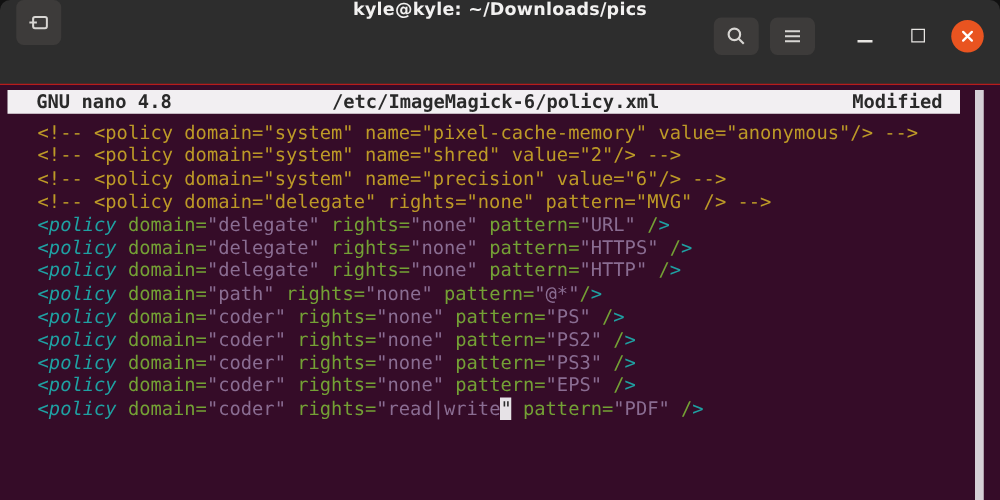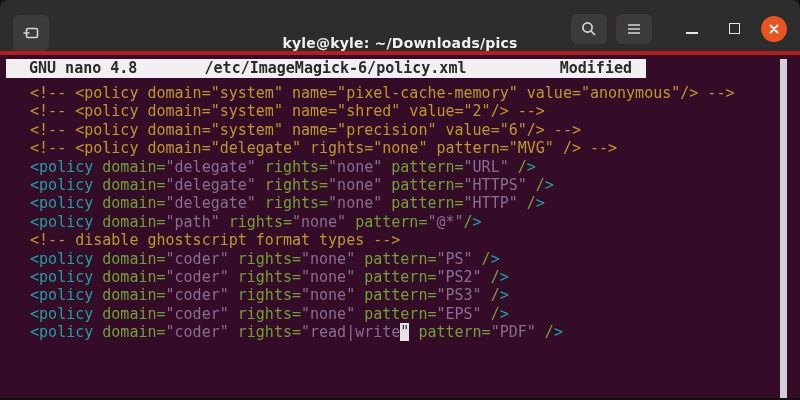--- a/index.html
+++ b/index.html
@@ -3,23 +3,23 @@
 <meta charset="utf-8">
 <style>
   html,body{margin:0;padding:0;background:#111;}
   .window{
     position:relative;width:800px;height:400px;overflow:hidden;
     border-radius:8px 8px 0 0;
     font-family:"DejaVu Sans",sans-serif;
   }
   
   .titlebar{
-    position:relative;height:55px;background:var(--titlebar-bg);
-    display:flex;align-items:flex-end;
-    border-bottom:4px solid #b91c1c;box-sizing:border-box;
+    position:relative;height:68px;background:var(--titlebar-bg);
+    display:flex;align-items:flex-start;
+    border-bottom:1px solid #b91c1c;box-sizing:border-box;
   }
   .titlebar-title{
     position:absolute;left:0;right:0;text-align:center;
     color:#f2f1f0;font-size:14px;font-weight:bold;letter-spacing:.2px;
     pointer-events:none;
   }
   .tb-btn{
     display:flex;align-items:center;justify-content:center;
     background:var(--tb-btn-bg);border-radius:6px;cursor:pointer;
   }
@@ -37,38 +37,38 @@
     width:26px;height:26px;border-radius:50%;background:var(--close-bg);
     margin-right:13px;display:flex;align-items:center;justify-content:center;cursor:pointer;
   }
   .icon-svg{display:block;}
   
   .terminal{
     position:relative;height:343px;background:var(--terminal-bg);
     font-family:"DejaVu Sans Mono","Liberation Mono",monospace;
   }
   .nano-header{
-    position:absolute;left:6px;top:4px;width:640px;height:19px;
+    position:absolute;left:6px;top:4px;width:762px;height:19px;
     background:var(--header-bg);color:var(--header-fg);
     font-size:15px;line-height:19px;font-weight:bold;
     display:flex;box-sizing:border-box;
   }
   .nano-app{padding-left:23px;white-space:pre;}
   .nano-file{position:absolute;left:0;right:0;text-align:center;margin-left:19px;}
   .nano-status{margin-left:auto;padding-right:14px;position:relative;padding-left:39px;}
   .editor-area{
     position:absolute;left:0;top:23px;right:0;bottom:0;
     padding:6px 0 0 12px;overflow:hidden;cursor:text;
   }
   .line{
     white-space:pre;font-size:15px;line-height:18.4px;height:18.4px;
     letter-spacing:0;
   }
   .tk-c{color:var(--comment);}
-  .tk-t{color:var(--tag);}
+  .tk-t{color:var(--tag);font-style:italic;}
   .tk-a{color:var(--attr);}
   .tk-s{color:var(--string);}
   .tk-x{background:var(--cursor-bg);color:#2b2b2b;}
   .scrollbar{
     position:absolute;top:4px;bottom:0;left:780px;width:7px;
     background:var(--scrollbar);cursor:pointer;
   }
 </style>
 </head>
 <body>
@@ -130,21 +130,20 @@
     <div class="editor-area">
       <div>
           <div class="line"><span class="tk-c">  &lt;!-- &lt;policy domain="system" name="pixel-cache-memory" value="anonymous"/&gt; --&gt;</span></div>
           <div class="line"><span class="tk-c">  &lt;!-- &lt;policy domain="system" name="shred" value="2"/&gt; --&gt;</span></div>
           <div class="line"><span class="tk-c">  &lt;!-- &lt;policy domain="system" name="precision" value="6"/&gt; --&gt;</span></div>
           <div class="line"><span class="tk-c">  &lt;!-- &lt;policy domain="delegate" rights="none" pattern="MVG" /&gt; --&gt;</span></div>
           <div class="line"><span class="tk-t">  &lt;policy</span><span class="tk-a"> domain=</span><span class="tk-s">"delegate"</span><span class="tk-a"> rights=</span><span class="tk-s">"none"</span><span class="tk-a"> pattern=</span><span class="tk-s">"URL"</span><span class="tk-a"> /</span><span class="tk-t">&gt;</span></div>
           <div class="line"><span class="tk-t">  &lt;policy</span><span class="tk-a"> domain=</span><span class="tk-s">"delegate"</span><span class="tk-a"> rights=</span><span class="tk-s">"none"</span><span class="tk-a"> pattern=</span><span class="tk-s">"HTTPS"</span><span class="tk-a"> /</span><span class="tk-t">&gt;</span></div>
           <div class="line"><span class="tk-t">  &lt;policy</span><span class="tk-a"> domain=</span><span class="tk-s">"delegate"</span><span class="tk-a"> rights=</span><span class="tk-s">"none"</span><span class="tk-a"> pattern=</span><span class="tk-s">"HTTP"</span><span class="tk-a"> /</span><span class="tk-t">&gt;</span></div>
           <div class="line"><span class="tk-t">  &lt;policy</span><span class="tk-a"> domain=</span><span class="tk-s">"path"</span><span class="tk-a"> rights=</span><span class="tk-s">"none"</span><span class="tk-a"> pattern=</span><span class="tk-s">"@*"</span><span class="tk-a">/</span><span class="tk-t">&gt;</span></div>
-          <div class="line"><span class="tk-c">  &lt;!-- disable ghostscript format types --&gt;</span></div>
           <div class="line"><span class="tk-t">  &lt;policy</span><span class="tk-a"> domain=</span><span class="tk-s">"coder"</span><span class="tk-a"> rights=</span><span class="tk-s">"none"</span><span class="tk-a"> pattern=</span><span class="tk-s">"PS"</span><span class="tk-a"> /</span><span class="tk-t">&gt;</span></div>
           <div class="line"><span class="tk-t">  &lt;policy</span><span class="tk-a"> domain=</span><span class="tk-s">"coder"</span><span class="tk-a"> rights=</span><span class="tk-s">"none"</span><span class="tk-a"> pattern=</span><span class="tk-s">"PS2"</span><span class="tk-a"> /</span><span class="tk-t">&gt;</span></div>
           <div class="line"><span class="tk-t">  &lt;policy</span><span class="tk-a"> domain=</span><span class="tk-s">"coder"</span><span class="tk-a"> rights=</span><span class="tk-s">"none"</span><span class="tk-a"> pattern=</span><span class="tk-s">"PS3"</span><span class="tk-a"> /</span><span class="tk-t">&gt;</span></div>
           <div class="line"><span class="tk-t">  &lt;policy</span><span class="tk-a"> domain=</span><span class="tk-s">"coder"</span><span class="tk-a"> rights=</span><span class="tk-s">"none"</span><span class="tk-a"> pattern=</span><span class="tk-s">"EPS"</span><span class="tk-a"> /</span><span class="tk-t">&gt;</span></div>
           <div class="line"><span class="tk-t">  &lt;policy</span><span class="tk-a"> domain=</span><span class="tk-s">"coder"</span><span class="tk-a"> rights=</span><span class="tk-s">"read|write</span><span class="tk-x">"</span><span class="tk-a"> pattern=</span><span class="tk-s">"PDF"</span><span class="tk-a"> /</span><span class="tk-t">&gt;</span></div>
         </div>
     </div>
 
     <div class="scrollbar"></div>
   </div>

